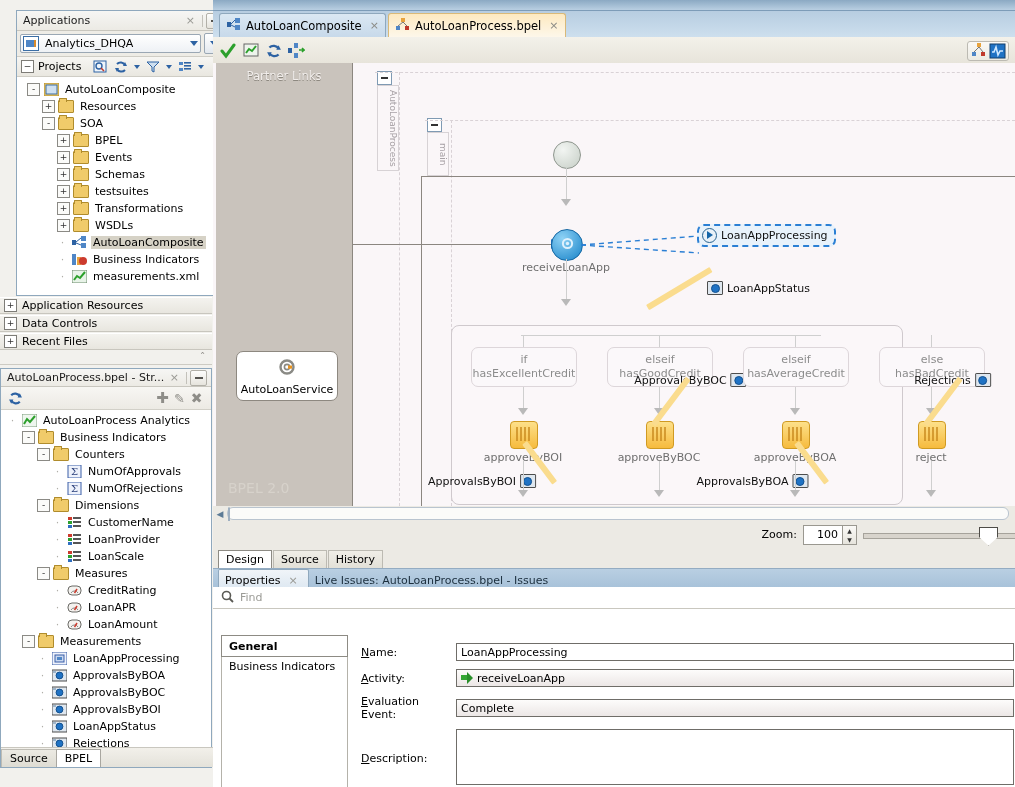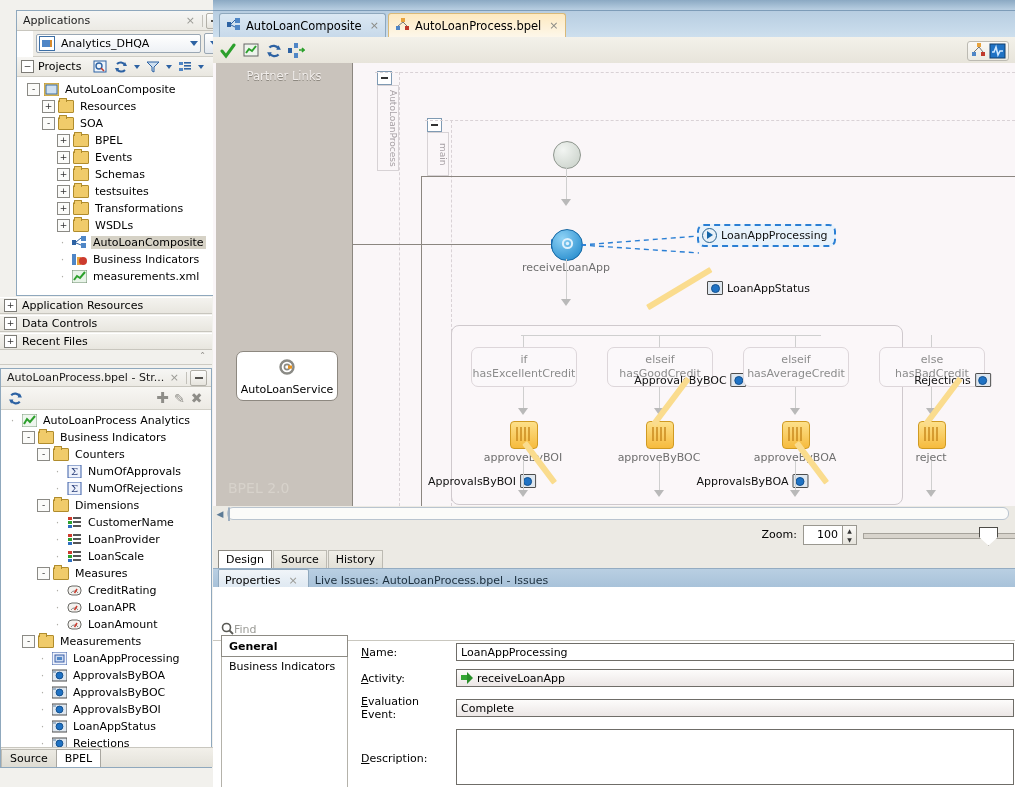--- a/index.html
+++ b/index.html
@@ -36,21 +36,21 @@
   
   #left { position:absolute; left:0; top:0; width:213px; height:787px;
           background:#f2f1ed; border-right:1px solid #9fb6c9; }
 
   #appsPanel { position:absolute; left:16px; top:10px; width:212px; height:286px;
                background:#fff; border:1px solid #8fa8bd; box-sizing:border-box; }
   #appsPanel .hdr { height:19px; }
 
   .app-select-row { display:flex; align-items:center; height:21px;
       padding:2px 3px 2px 3px; background:#eeece6;
-      border-bottom:1px solid #cfcdc5;margin-left:16px; }
+      border-bottom:1px solid #cfcdc5; }
   .combo {
       flex:1; height:19px; border:1px solid #9aa7b4; border-radius:2px;
       background:linear-gradient(to bottom,#ffffff,#eef1f5);
       display:flex; align-items:center; padding:0 2px; box-sizing:border-box;
   }
   .combo .lbl { flex:1; padding-left:4px; font-size:11px; }
   .combo-ic { width:14px;height:13px;border:1px solid #3b6ea5; background:#fff;
       display:flex;align-items:center;justify-content:center;margin-right:2px;}
   .combo-ic b{display:block;width:8px;height:7px;background:#4f86c6;border-right:2px solid #d98b2b;}
   .dd-btn { width:18px;height:19px;border:1px solid #9aa7b4;border-radius:2px;
@@ -205,21 +205,21 @@
       border:1px solid #bcbab2;border-bottom:none;background:linear-gradient(to bottom,#f0eee7,#e2e0d7);margin-right:1px;}
   .vtab.active{background:#fff;border-color:#8d8b84;}
 
   
   #props{position:absolute;left:0;top:568px;width:802px;height:219px;background:#fff;
       border-top:1px solid #94acc2;}
   .proptabs{height:18px;background:linear-gradient(to bottom,#b9cfe2,#a8c2d9);display:flex;align-items:flex-end;padding-left:5px;}
   .ptab{height:17px;padding:0 6px;display:flex;align-items:flex-end;gap:4px;font-size:11px;
       background:linear-gradient(to bottom,#f0f4f8,#dfe9f2);border:1px solid #8fa8bd;border-bottom:none;border-radius:2px 2px 0 0;}
   .ptab.inactive{background:transparent;border:none;color:#1b2e3d;}
-  .findbar{height:21px;border-bottom:1px solid #c9c7bf;display:flex;align-items:center;padding-left:8px;background:#fff;margin-top:32px;}
+  .findbar{height:21px;border-bottom:1px solid #c9c7bf;display:flex;align-items:center;gap:6px;padding-left:8px;background:#fff;}
   .findbar .ph{color:#9b9b96;font-size:11px;}
   .prophdr{height:22px;display:flex;align-items:center;gap:6px;padding-left:8px;
       background:linear-gradient(to bottom,#f7f6f2,#edebe4);border-bottom:1px solid #cfcdc5;font-weight:bold;font-size:11px;}
   .propbody{position:absolute;left:8px;top:66px;right:0;bottom:0;display:flex;}
   .plist{width:125px;border:1px solid #b4b2aa;border-right:1px solid #b4b2aa;background:#fff;}
   .plist .it{height:20px;display:flex;align-items:center;padding-left:7px;font-size:11px;}
   .plist .it.sel{font-weight:bold;border:1px solid #8d8b84;margin:-1px;background:#fff;}
   .pform{flex:1;padding:8px 1px 0 13px;}
   .frow{display:flex;align-items:center;margin-bottom:8px;}
   .frow label{width:95px;font-size:11px;}

